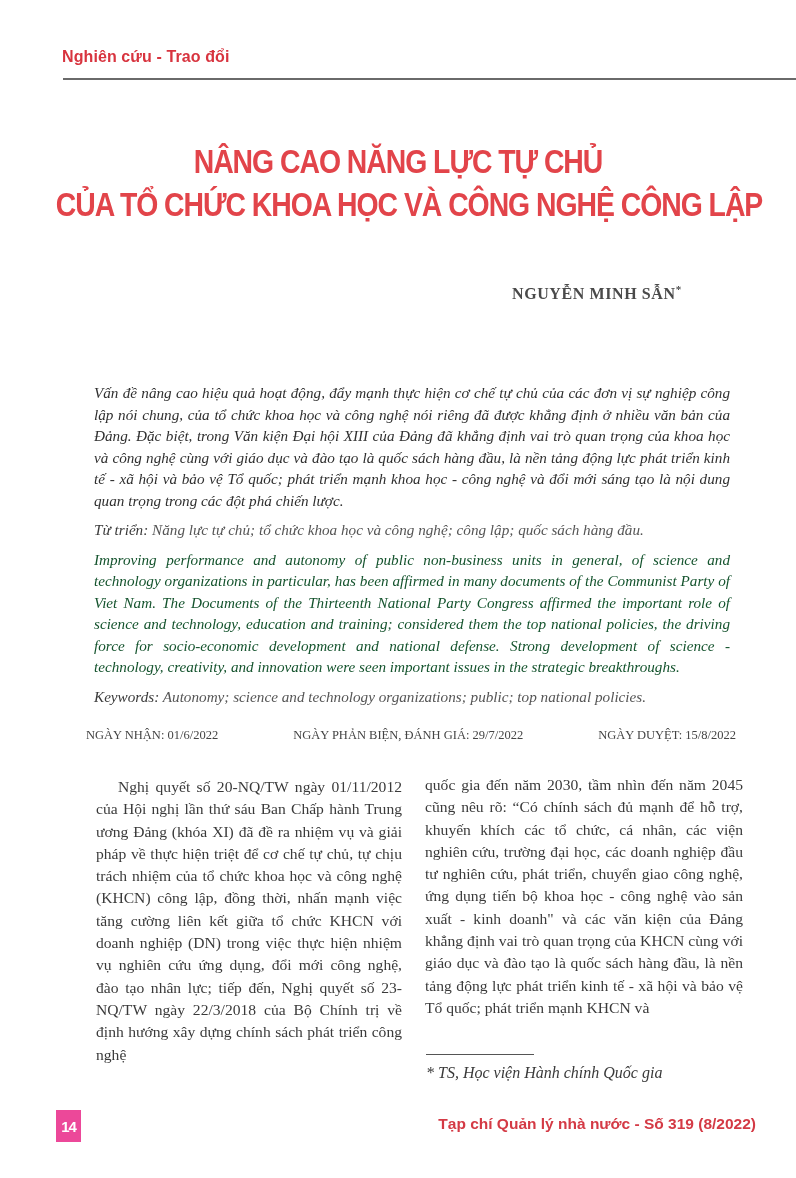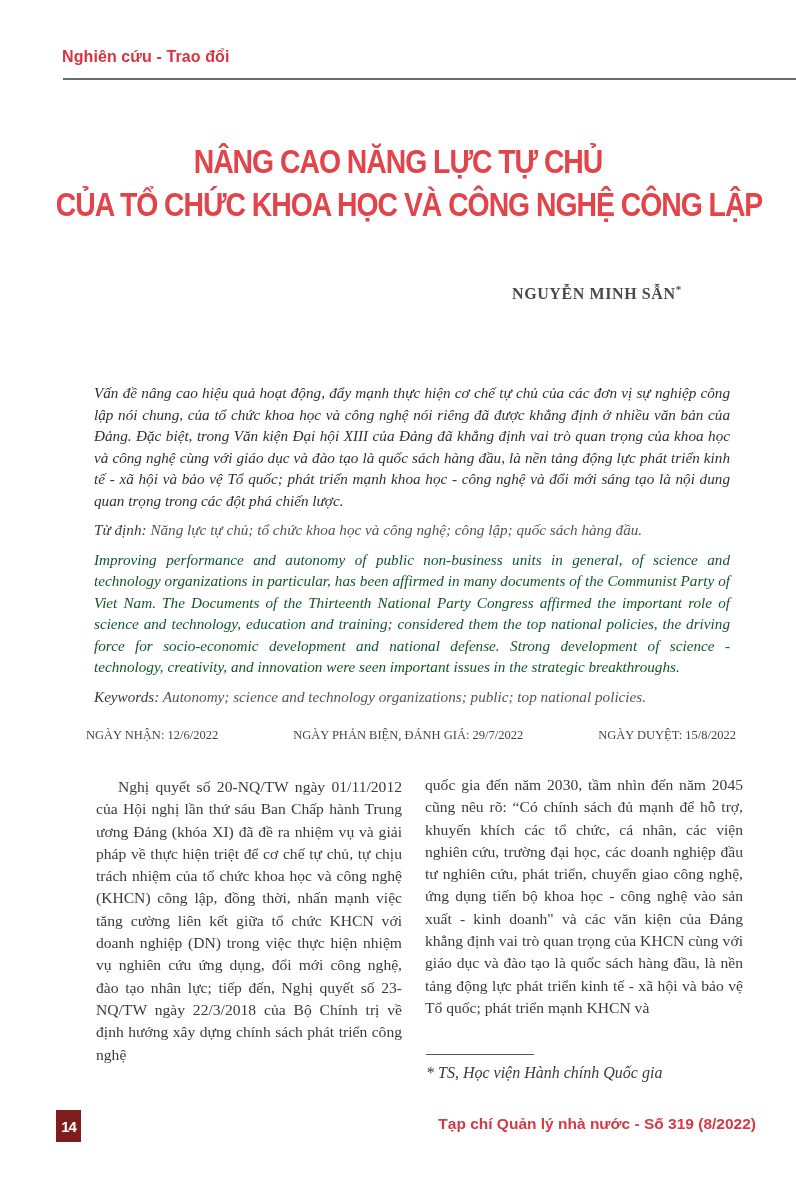--- a/index.html
+++ b/index.html
@@ -62,21 +62,21 @@
 
   .fn-rule { position: absolute; left: 426px; top: 1054px; width: 108px; height: 1px; background: #555; }
   .footnote {
     position: absolute; left: 426px; top: 1064px;
     font-family: "Liberation Serif", serif; font-style: italic; font-size: 16px; color: #3a3a3a;
     white-space: nowrap;
   }
 
   .page-num {
     position: absolute; left: 56px; top: 1110px; width: 25px; height: 32px;
-    background: #7f1d1d; color: #ffffff;
+    background: #ec4899; color: #ffffff;
     font-family: "Liberation Sans", sans-serif; font-weight: bold; font-size: 15px;
     display: flex; align-items: center; justify-content: center; letter-spacing: -1px;
   }
   .journal {
     position: absolute; right: 40px; top: 1115px;
     font-family: "Liberation Sans", sans-serif; font-weight: bold; font-size: 15.5px;
     color: #d43a45; white-space: nowrap;
   }
 </style>
 </head>
@@ -89,27 +89,27 @@
   <div>NÂNG CAO NĂNG LỰC TỰ CHỦ</div>
   <div>CỦA TỔ CHỨC KHOA HỌC VÀ CÔNG NGHỆ CÔNG LẬP</div>
 </div>
 
 <div class="author">
   <span>NGUYỄN MINH SẪN</span><sup>*</sup>
 </div>
 
 <div class="abstract">
   <p class="vi">Vấn đề nâng cao hiệu quả hoạt động, đẩy mạnh thực hiện cơ chế tự chủ của các đơn vị sự nghiệp công lập nói chung, của tổ chức khoa học và công nghệ nói riêng đã được khẳng định ở nhiều văn bản của Đảng. Đặc biệt, trong Văn kiện Đại hội XIII của Đảng đã khẳng định vai trò quan trọng của khoa học và công nghệ cùng với giáo dục và đào tạo là quốc sách hàng đầu, là nền tảng động lực phát triển kinh tế - xã hội và bảo vệ Tổ quốc; phát triển mạnh khoa học - công nghệ và đổi mới sáng tạo là nội dung quan trọng trong các đột phá chiến lược.</p>
-  <p><span class="kw-label">Từ định:</span><span class="kw-text"> Năng lực tự chủ; tổ chức khoa học và công nghệ; công lập; quốc sách hàng đầu.</span></p>
+  <p><span class="kw-label">Từ triển:</span><span class="kw-text"> Năng lực tự chủ; tổ chức khoa học và công nghệ; công lập; quốc sách hàng đầu.</span></p>
   <p class="en">Improving performance and autonomy of public non-business units in general, of science and technology organizations in particular, has been affirmed in many documents of the Communist Party of Viet Nam. The Documents of the Thirteenth National Party Congress affirmed the important role of science and technology, education and training; considered them the top national policies, the driving force for socio-economic development and national defense. Strong development of science - technology, creativity, and innovation were seen important issues in the strategic breakthroughs.</p>
   <p><span class="kw-label">Keywords:</span><span class="kw-text"> Autonomy; science and technology organizations; public; top national policies.</span></p>
 </div>
 
 <div class="dates">
-  <span>NGÀY NHẬN: 12/6/2022</span>
+  <span>NGÀY NHẬN: 01/6/2022</span>
   <span>NGÀY PHẢN BIỆN, ĐÁNH GIÁ: 29/7/2022</span>
   <span>NGÀY DUYỆT: 15/8/2022</span>
 </div>
 
 <div class="col col-left">
   <p class="indent">Nghị quyết số 20-NQ/TW ngày 01/11/2012 của Hội nghị lần thứ sáu Ban Chấp hành Trung ương Đảng (khóa XI) đã đề ra nhiệm vụ và giải pháp về thực hiện triệt để cơ chế tự chủ, tự chịu trách nhiệm của tổ chức khoa học và công nghệ (KHCN) công lập, đồng thời, nhấn mạnh việc tăng cường liên kết giữa tổ chức KHCN với doanh nghiệp (DN) trong việc thực hiện nhiệm vụ nghiên cứu ứng dụng, đổi mới công nghệ, đào tạo nhân lực; tiếp đến, Nghị quyết số 23-NQ/TW ngày 22/3/2018 của Bộ Chính trị về định hướng xây dựng chính sách phát triển công nghệ</p>
 </div>
 
 <div class="col col-right">
   <p>quốc gia đến năm 2030, tầm nhìn đến năm 2045 cũng nêu rõ: “Có chính sách đủ mạnh để hỗ trợ, khuyến khích các tổ chức, cá nhân, các viện nghiên cứu, trường đại học, các doanh nghiệp đầu tư nghiên cứu, phát triển, chuyển giao công nghệ, ứng dụng tiến bộ khoa học - công nghệ vào sản xuất - kinh doanh" và các văn kiện của Đảng khẳng định vai trò quan trọng của KHCN cùng với giáo dục và đào tạo là quốc sách hàng đầu, là nền tảng động lực phát triển kinh tế - xã hội và bảo vệ Tổ quốc; phát triển mạnh KHCN và</p>

